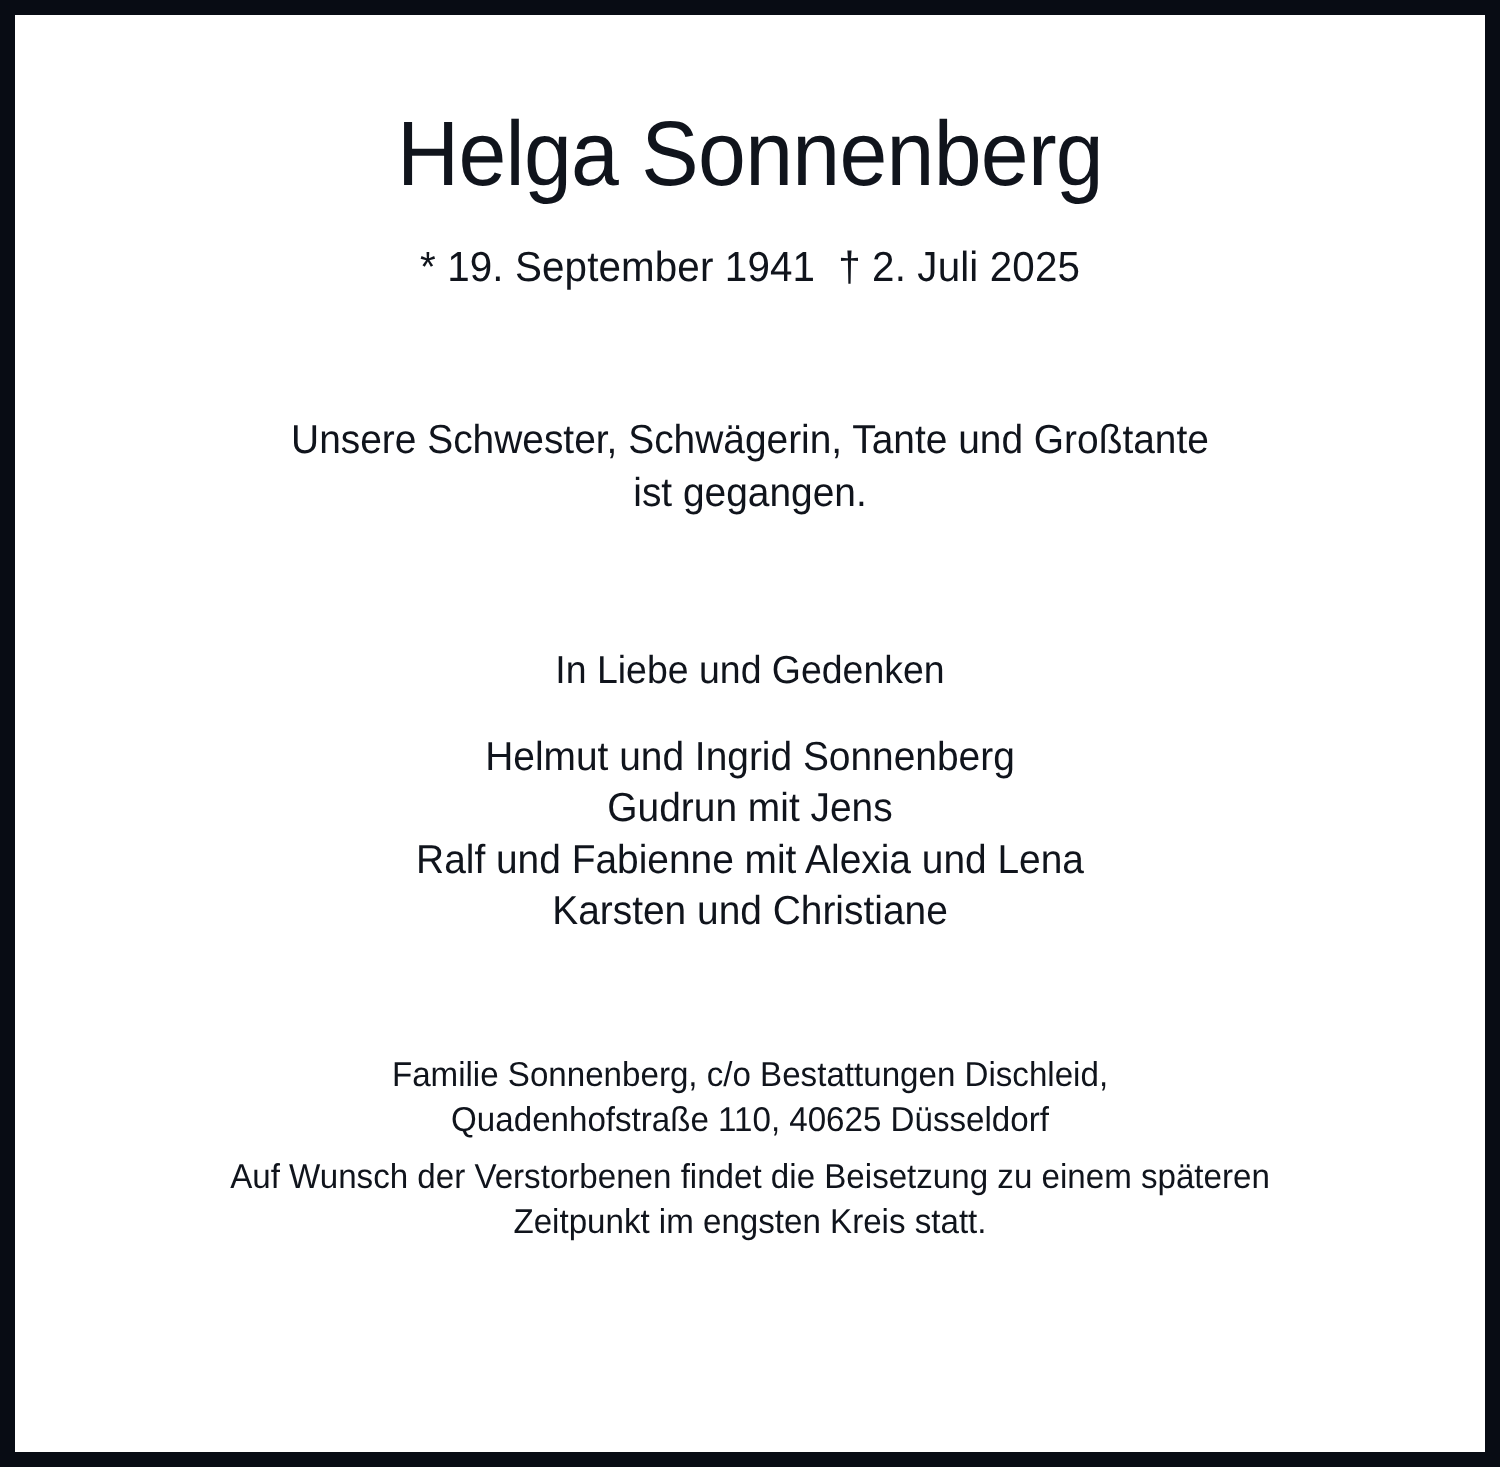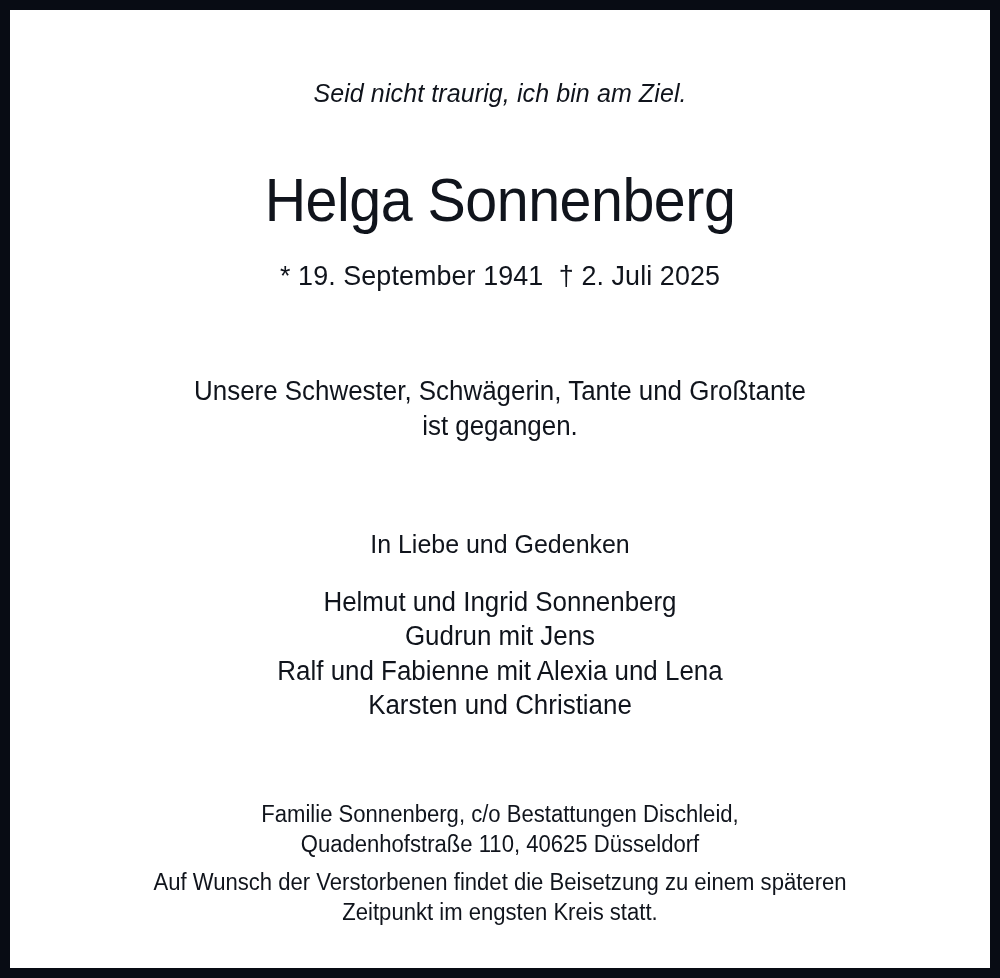--- a/index.html
+++ b/index.html
@@ -113,21 +113,20 @@
   }
 
   .line { display: block; white-space: nowrap; }
 </style>
 </head>
 <body>
 
 <div id="obituary-card">
   <div id="notice-body">
 
-    <div class="motto">Seid nicht traurig, ich bin am Ziel.</div>
 
     <h1 class="deceased-name">Helga Sonnenberg</h1>
 
     <div class="dates">
       <span>* 19. September 1941</span><span class="date-sep"></span><span>† 2. Juli 2025</span>
     </div>
 
     <div class="relationship">
       <span class="line">Unsere Schwester, Schwägerin, Tante und Großtante</span>
       <span class="line">ist gegangen.</span>

